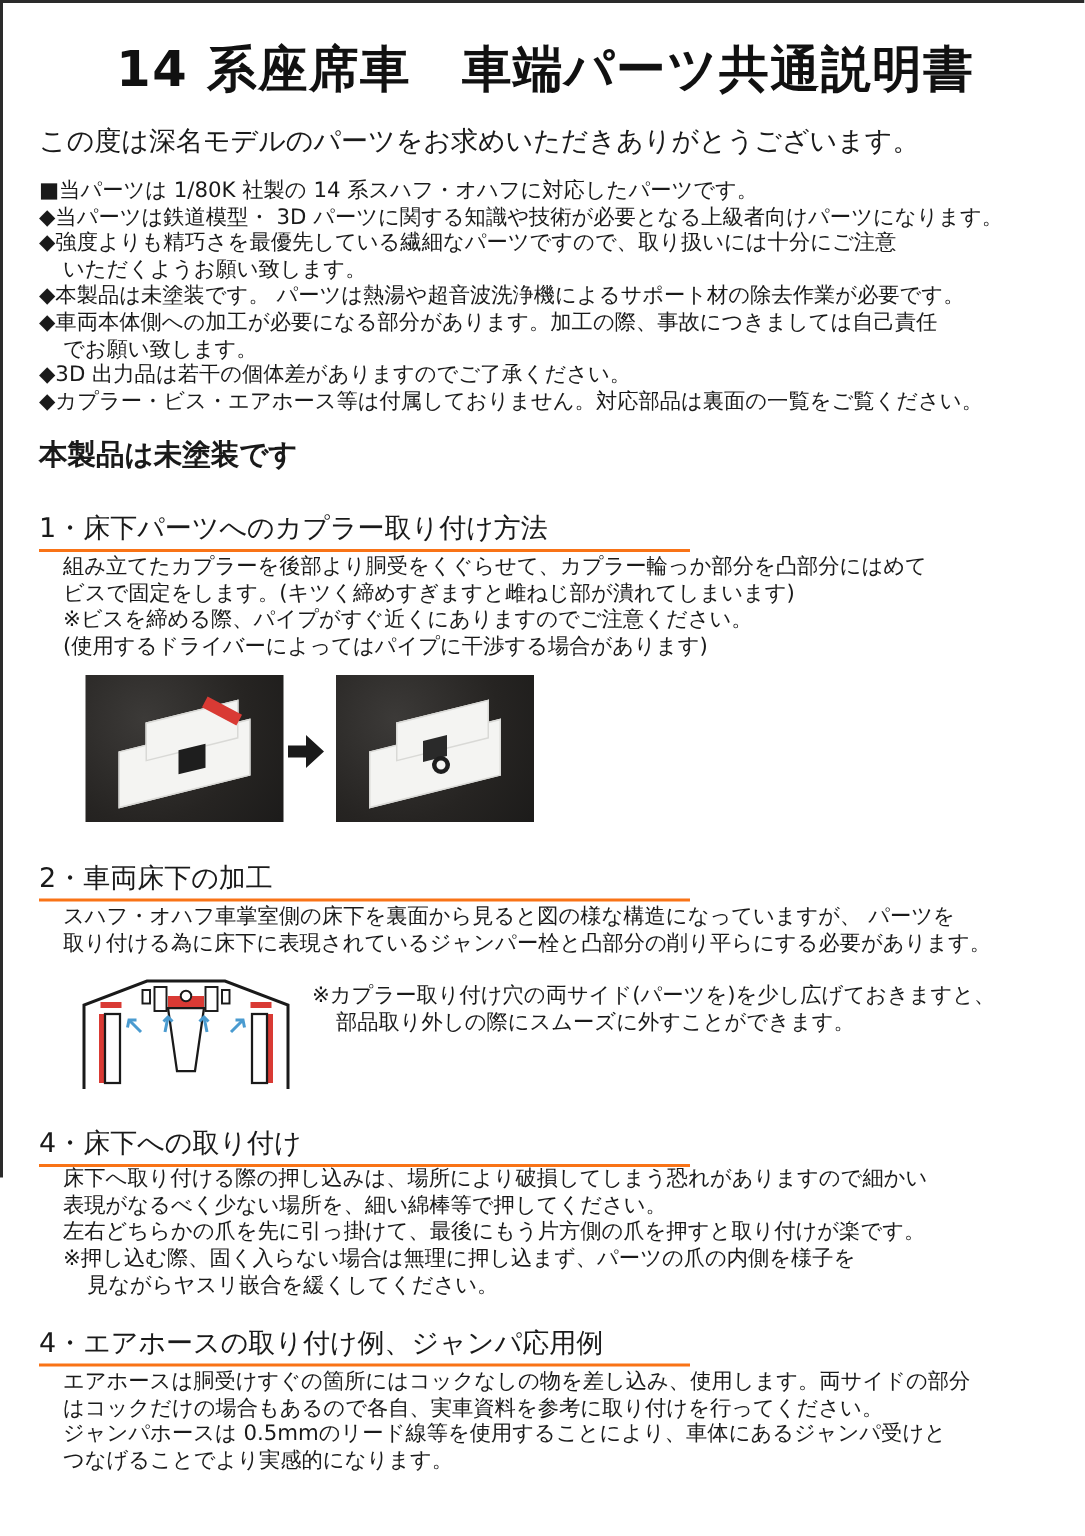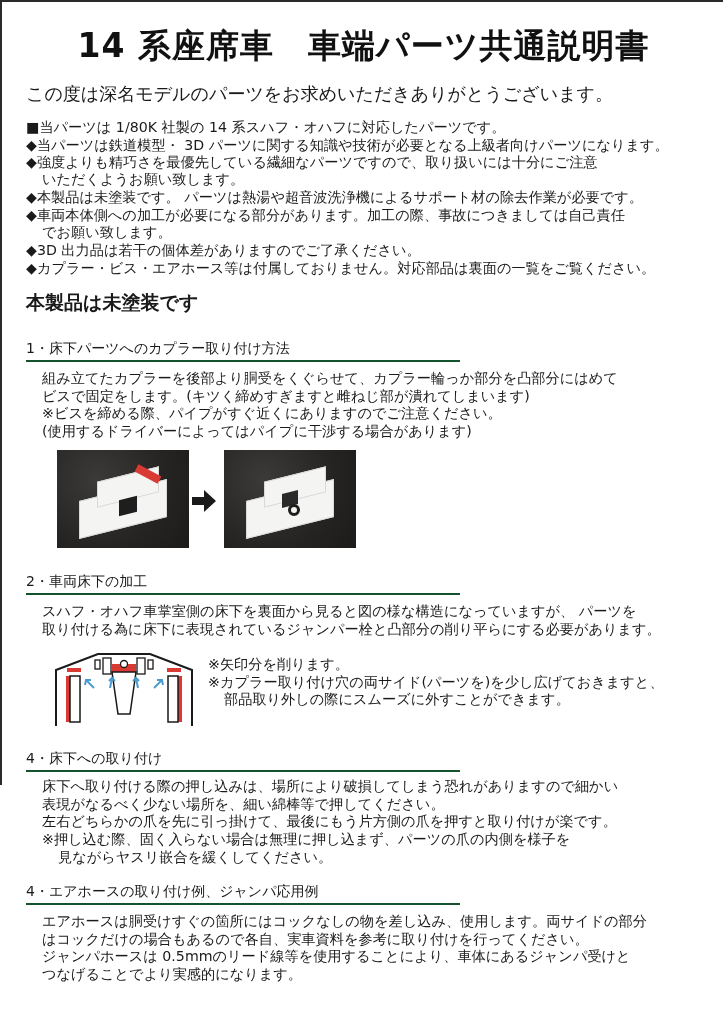--- a/index.html
+++ b/index.html
@@ -17,25 +17,25 @@
     box-sizing: border-box;
   }
   .title {
     position: absolute; left: 0; width: 723px; top: 22px;
     text-align: center; font-size: 33px; font-weight: bold; letter-spacing: 1px;
     color: #111;
   }
   .intro { position: absolute; left: 24px; top: 80px; font-size: 18px; }
   .notes { position: absolute; left: 24px; top: 117px; width: 690px; font-size: 14.2px; line-height: 17.6px; }
   .notes .line { white-space: nowrap; }
-  .notes .indent { padding-left: 16px; font-family: Liberation Mono, monospace; }
+  .notes .indent { padding-left: 16px; }
   .h2 { position: absolute; left: 24px; top: 288px; font-size: 19px; font-weight: bold; }
   .sec-head {
     position: absolute; left: 24px; width: 434px;
-    font-size: 14px; border-bottom: 2px solid #14532d; padding-bottom: 2px;
+    font-size: 18px; border-bottom: 2px solid #f97316; padding-bottom: 2px;
   }
   .body-text { position: absolute; left: 40px; font-size: 14.2px; line-height: 17.7px; white-space: nowrap; }
   .body-text .indent { padding-left: 16px; }
   .photo {
     position: absolute; width: 132px; height: 98px;
     background: radial-gradient(circle at 30% 30%, #3c3a38 0%, #262422 60%, #1c1b1a 100%);
     overflow: hidden;
   }
   .photo .part {
     position: absolute; background: #f4f4f2; border: 1px solid #d9d9d6;
@@ -123,21 +123,20 @@
       <line x1="56" y1="36" x2="58" y2="26"></line>
         <polyline points="55,29 58,26 61,29"></polyline>
       <line x1="84" y1="36" x2="82" y2="26"></line>
         <polyline points="79,29 82,26 85,29"></polyline>
       <line x1="100" y1="36" x2="108" y2="28"></line>
         <polyline points="103,28 108,28 109,33"></polyline>
     </g>
   </svg>
 
   <div class="diag-text">
-    <div>※矢印分を削ります。</div>
     <div>※カプラー取り付け穴の両サイド(パーツを)を少し広げておきますと、</div>
     <div class="indent">部品取り外しの際にスムーズに外すことができます。</div>
   </div>
 
   <div class="sec-head" style="top:748px;">4・床下への取り付け</div>
   <div class="body-text" style="top:776px;">
     <div>床下へ取り付ける際の押し込みは、場所により破損してしまう恐れがありますので細かい</div>
     <div>表現がなるべく少ない場所を、細い綿棒等で押してください。</div>
     <div>左右どちらかの爪を先に引っ掛けて、最後にもう片方側の爪を押すと取り付けが楽です。</div>
     <div>※押し込む際、固く入らない場合は無理に押し込まず、パーツの爪の内側を様子を</div>

